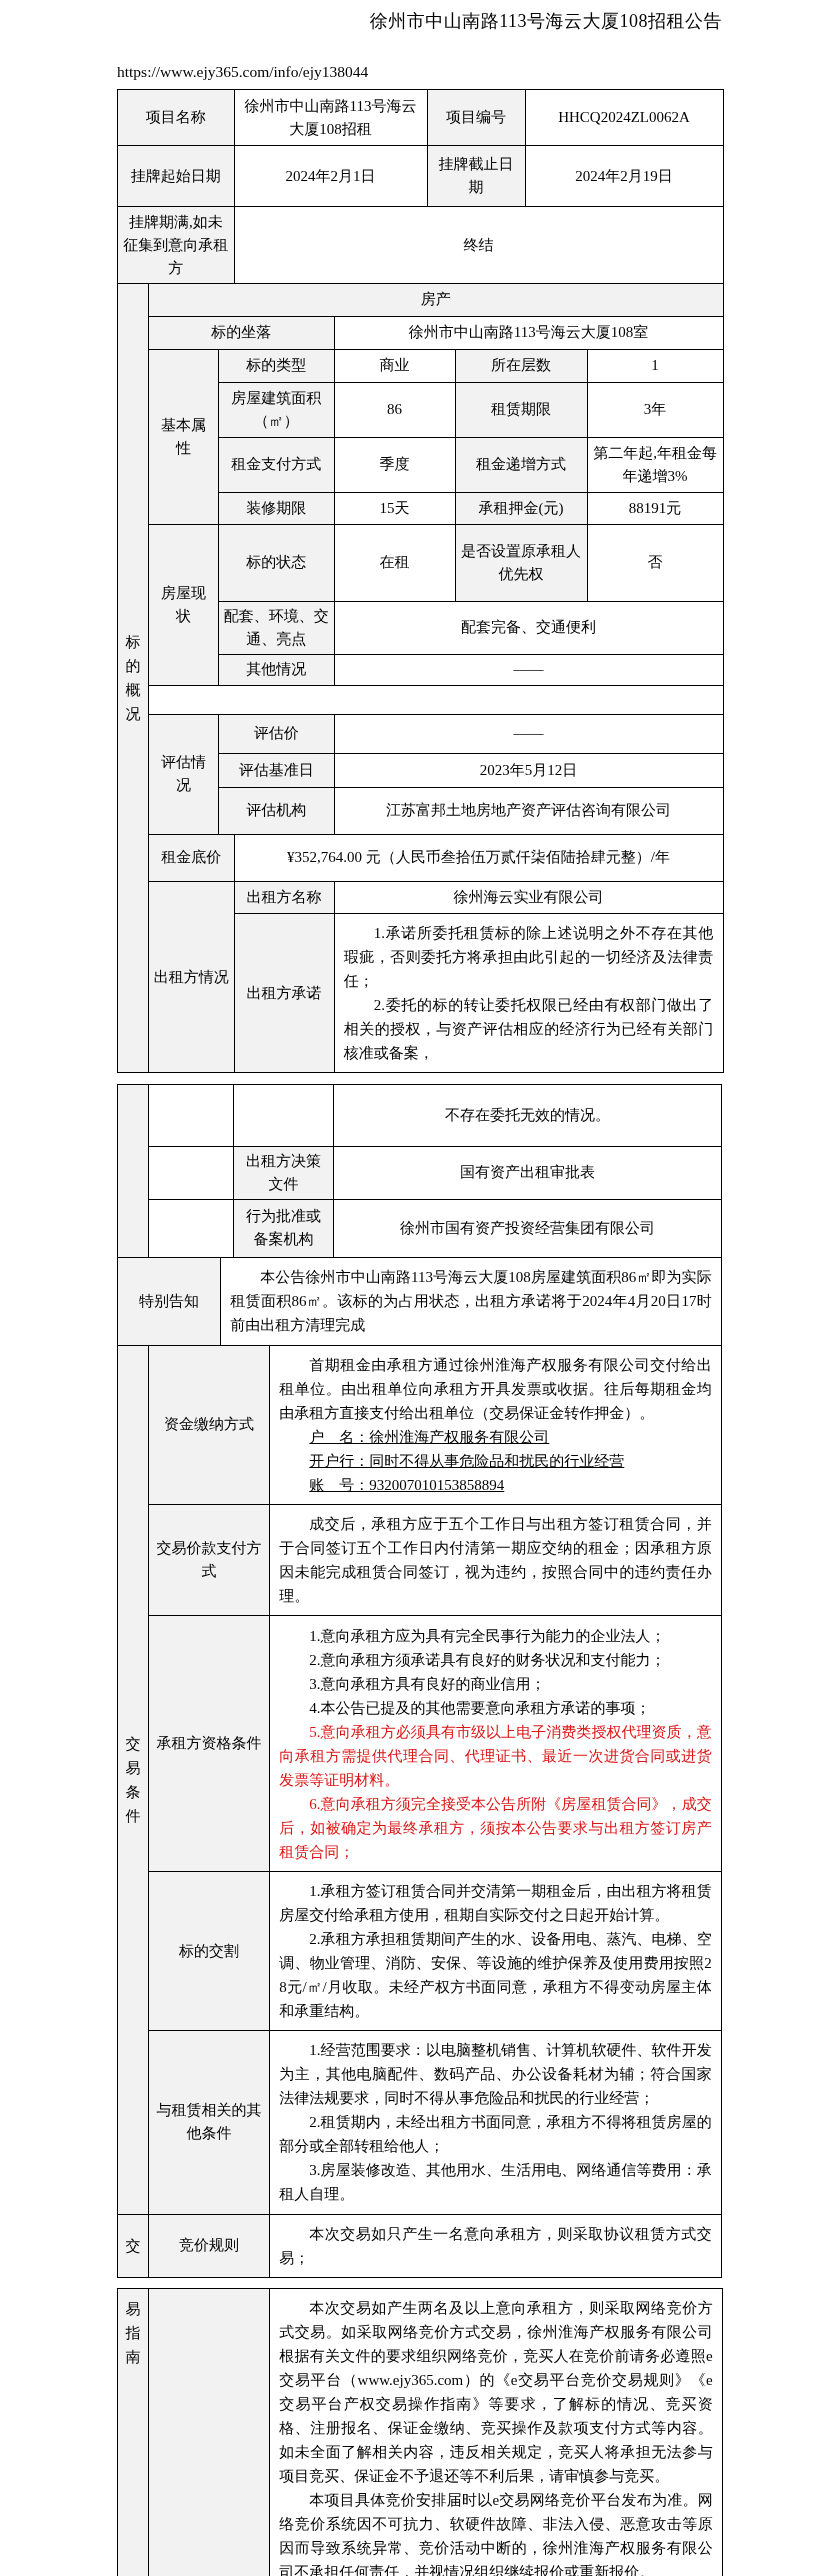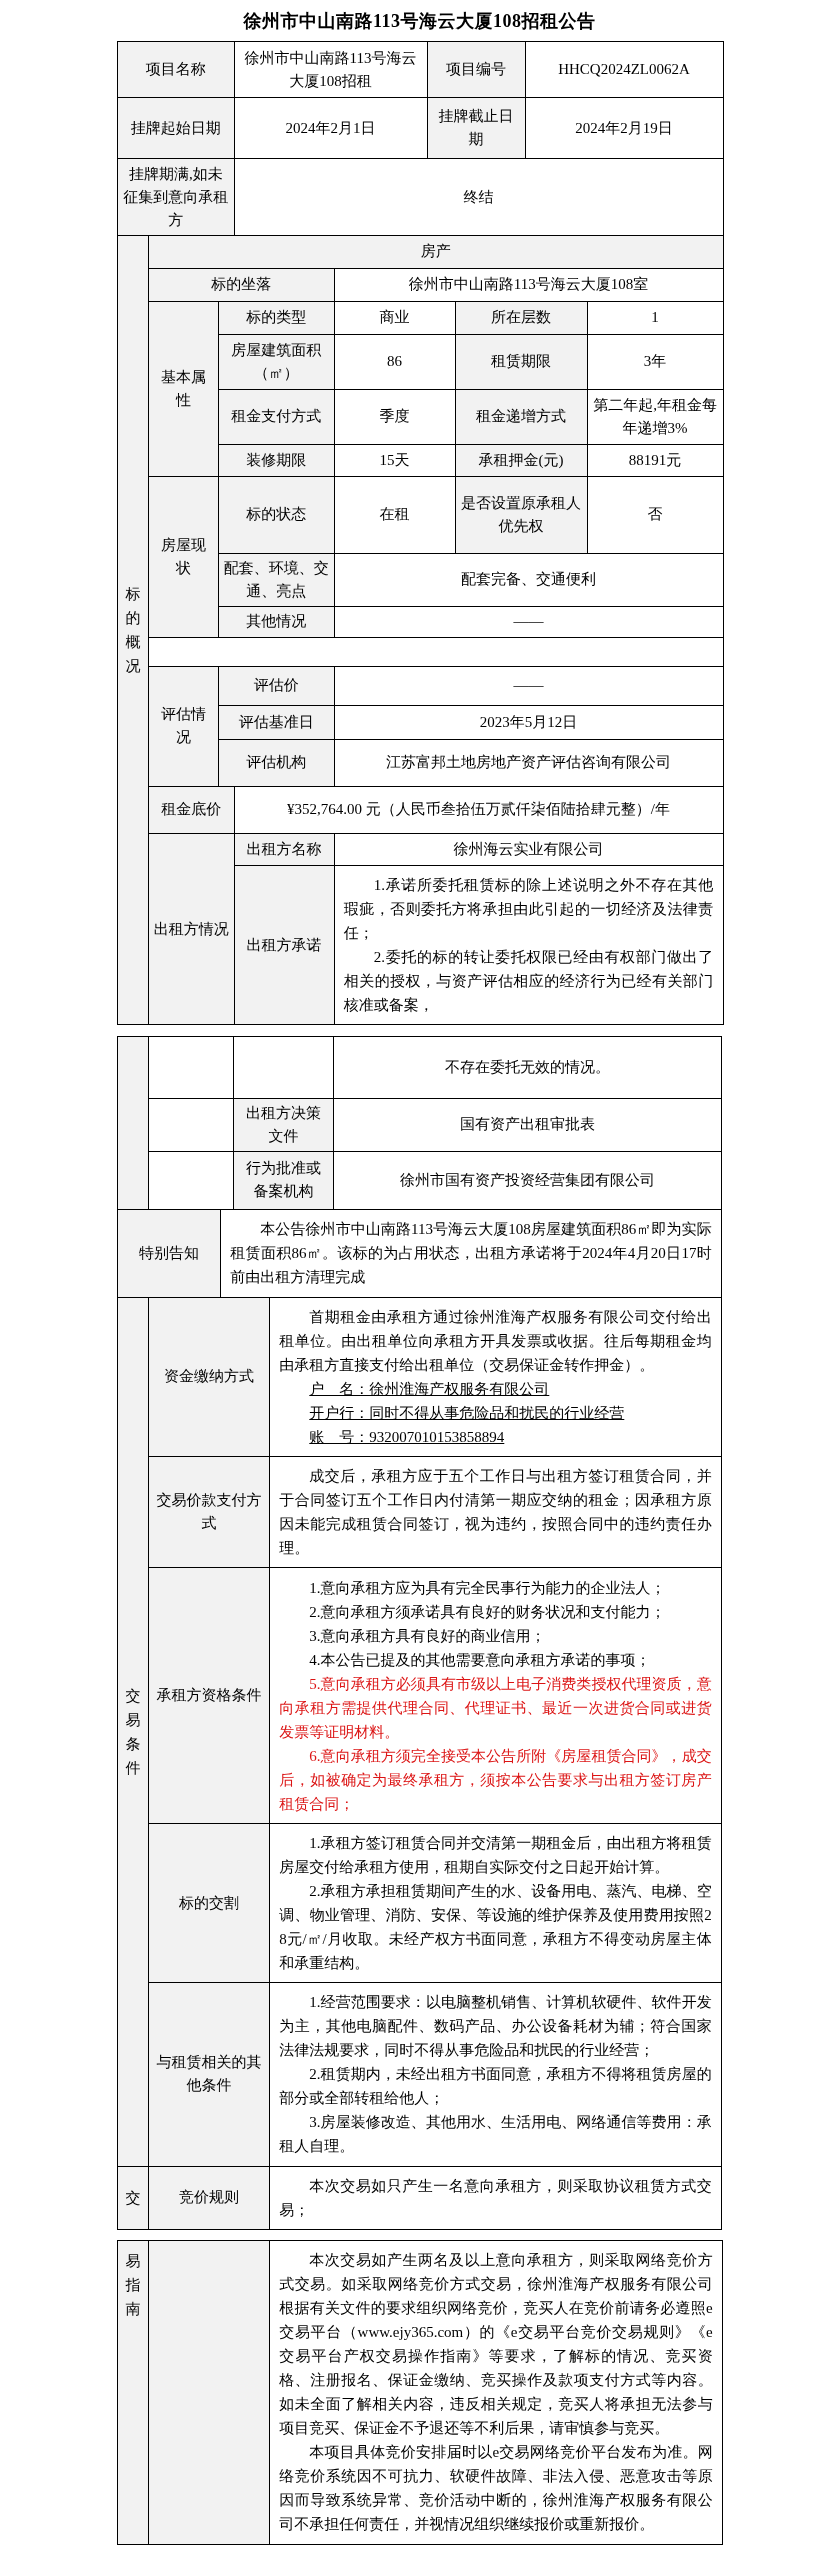--- a/index.html
+++ b/index.html
@@ -2,21 +2,21 @@
 <html style="--red: #dc1414; --label-bg: #f2f2f2;font-size:8.2px"><head>
 <meta charset="utf-8">
 <style>
   html,body{margin:0;padding:0;}
   body{
     width:818px;min-height:3824px;background:#ffffff;color:#000;
     font-family:"Liberation Serif","DejaVu Serif",serif;
     -webkit-font-smoothing:antialiased;
   }
   .doc{margin-left:117px;width:605px;}
-  .title{padding-top:9.3px;font-size:18px;font-weight:bold;text-align:center;letter-spacing:0.5px;}
+  .title{padding-top:9.3px;font-size:18px;font-weight:normal;text-align:right;letter-spacing:0.5px;}
   .url{margin-top:30px;font-size:15.5px;text-align:left;}
   .agency{margin-top:15.5px;font-size:14.4px;font-weight:bold;}
   table.seg{border-collapse:collapse;table-layout:fixed;width:605px;margin-top:8.2px;
     border:1.5px solid #000;}
   table.seg + table.seg{margin-top:10.3px;}
   td{border:1px solid #000;font-size:15px;line-height:23px;padding:3.1px 4.6px;
      vertical-align:middle;word-break:break-all;text-align:center;}
   td.lab{background:var(--label-bg,#f2f2f2);margin-left:48px;}
   td.val{background:#ffffff;}
   td.left{text-align:center;}
@@ -26,20 +26,21 @@
   .red{color:var(--red,#dc1414);font-weight:normal;}
   .vtext{width:16.5px;margin:0 auto;line-height:24px;word-break:break-all;}
   td.vtop{vertical-align:top;padding-top:8.2px;}
 </style>
 </head>
 <body>
 
 <div class="doc">
 
   <div class="title">徐州市中山南路113号海云大厦108招租公告</div>
+  <div class="url">https://www.ejy365.com/info/ejy138044</div>
 
   <table class="seg">
     <colgroup>
       <col style="width:31px">
         <col style="width:70px">
         <col style="width:15.5px">
       <col style="width:100px">
         <col style="width:93px">
         <col style="width:28px">
       <col style="width:70px">

